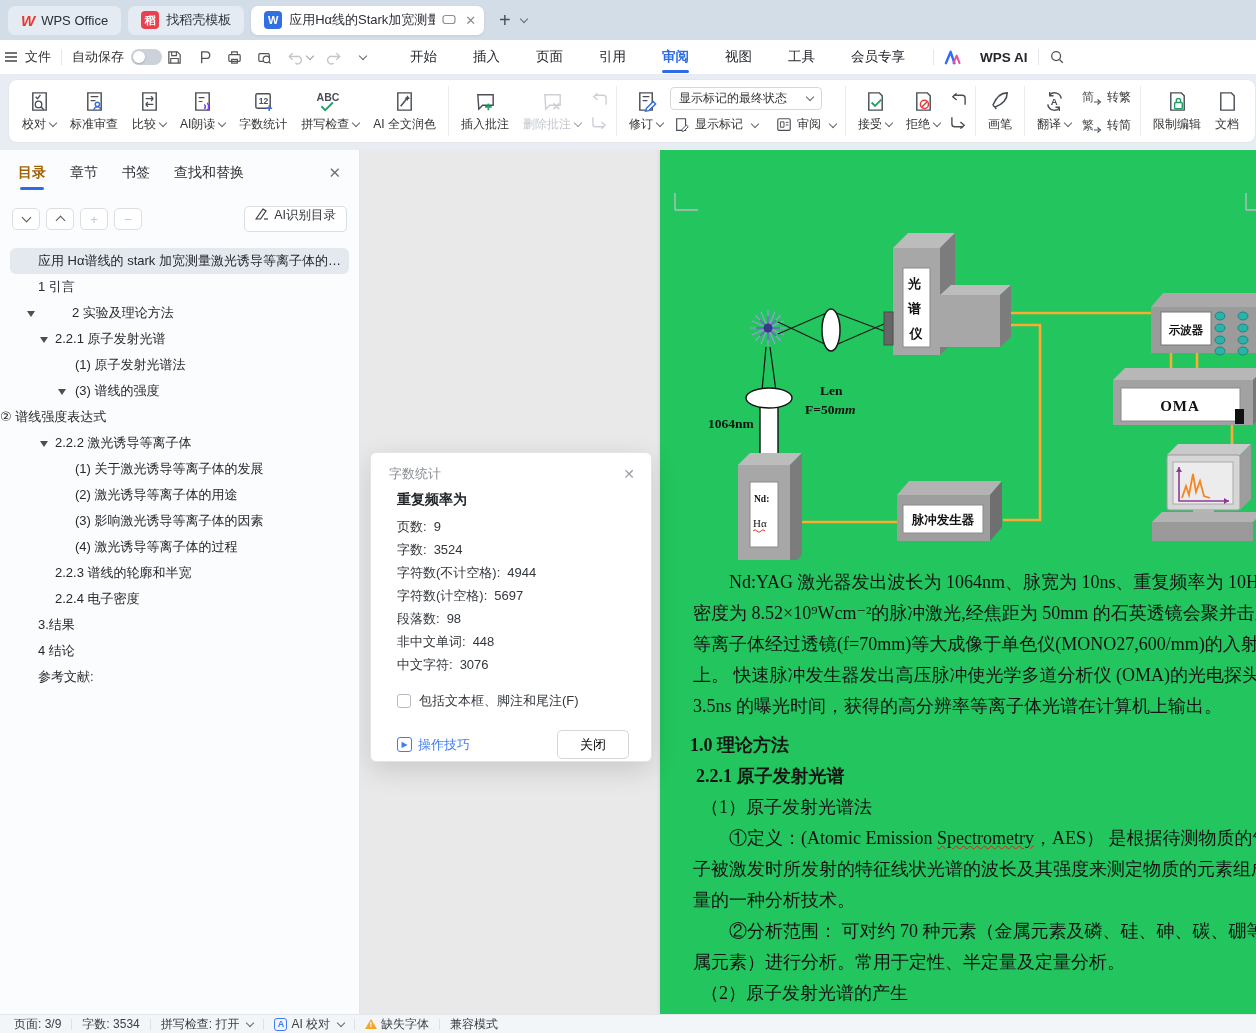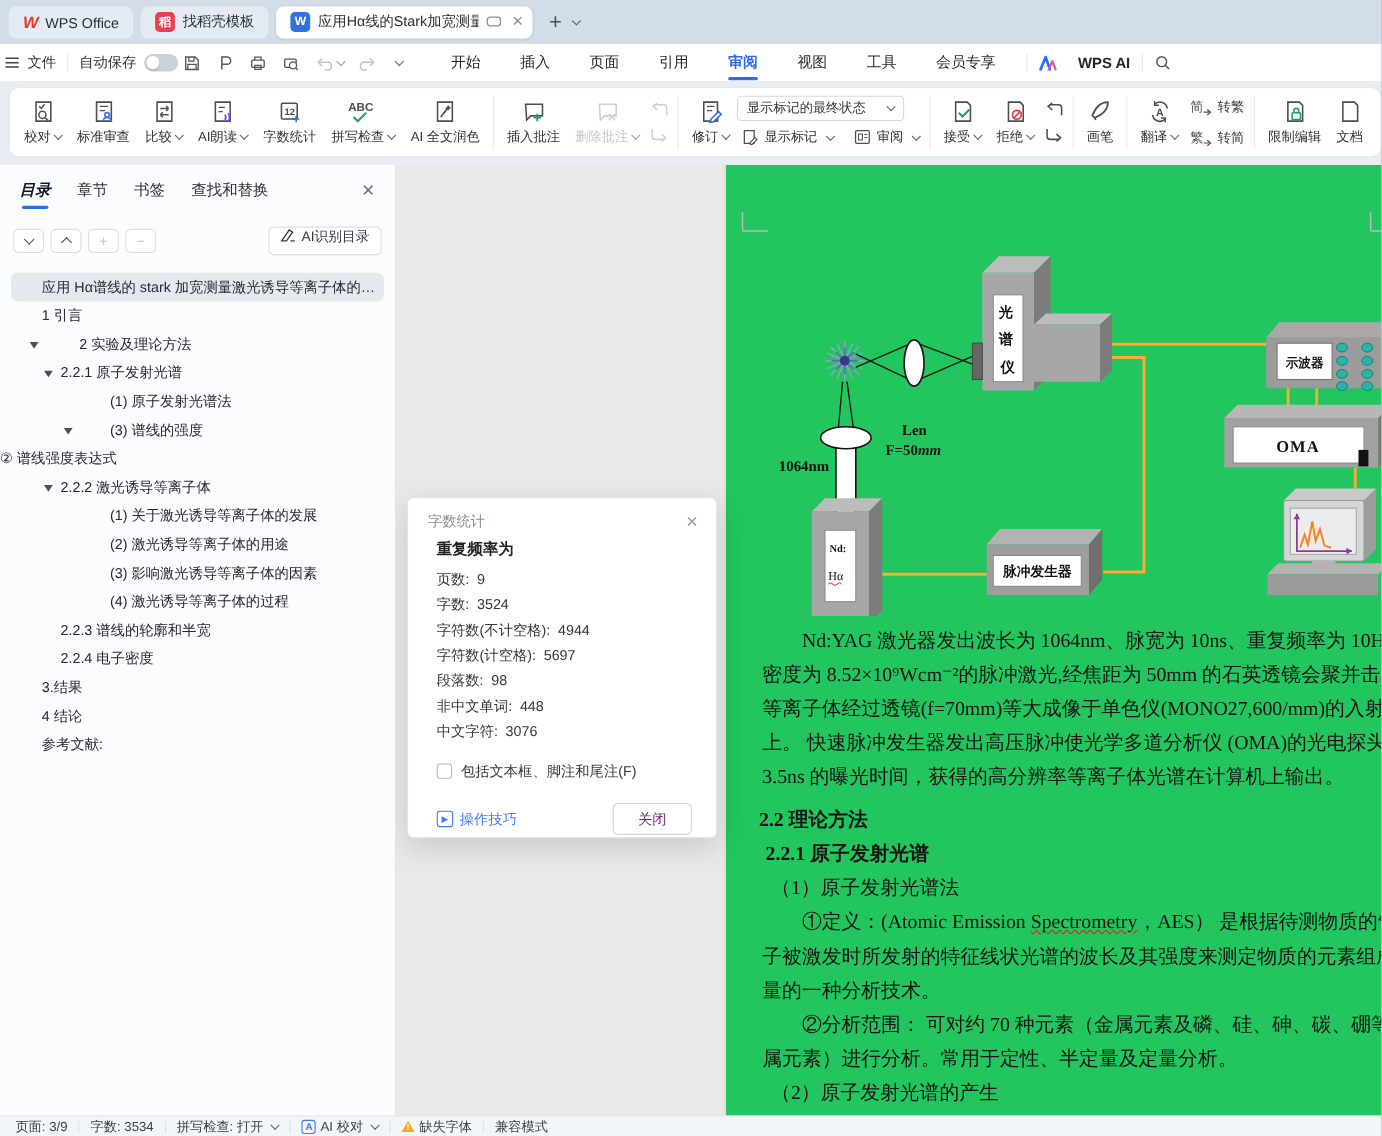--- a/index.html
+++ b/index.html
@@ -49,40 +49,40 @@
   .rbtn.disabled svg * { stroke:#ccd0d5 !important; fill:none !important;}
   .rmini { display:flex; align-items:center; gap:5px; font-size:12px; color:#333; padding:2px 4px; flex:0 0 auto;}
   .rcol { display:flex; flex-direction:column; gap:4px; justify-content:center; flex:0 0 auto;}
   .rselect { width:152px; height:23px; border:1px solid #d4d8dd; border-radius:4px; display:flex; align-items:center;
              padding:0 8px; font-size:12px; color:#333; justify-content:space-between;}
   .navic { display:flex; flex-direction:column; gap:8px; padding:0 3px;}
   
   .main { height:864px; display:flex; position:relative; }
   .sidebar { width:360px; background:#fafcfd; border-right:1px solid #e3e7ea; flex:0 0 auto; position:relative;}
   .sb-tabs { display:flex; align-items:center; gap:24px; padding:14px 18px 10px 18px; font-size:14px; color:#2c2f34;}
-  .sb-tab.active { color:#0f172a; font-weight:bold; position:relative;font-style:italic;}
+  .sb-tab.active { color:#a16207; font-weight:bold; position:relative;}
   .sb-tab.active::after { content:""; position:absolute; left:2px; right:2px; bottom:-8px; height:3px; border-radius:2px; background:#2e6ce5;}
   .sb-x { margin-left:auto; color:#6f757d; font-size:15px;}
   .sb-tools { display:flex; align-items:center; padding:14px 12px 6px 12px; }
   .sb-btn { width:28px; height:22px; border:1px solid #dbdfe3; background:#fff; border-radius:5px; margin-right:6px;
             display:flex; align-items:center; justify-content:center; font-size:13px; color:#4a4f57;}
   .sb-btn.dis { color:#c3c8cd; }
   .chv-d { width:7px;height:7px;border-right:1.6px solid #555;border-bottom:1.6px solid #555;transform:rotate(45deg);margin-top:-3px;}
   .chv-u { width:7px;height:7px;border-right:1.6px solid #555;border-bottom:1.6px solid #555;transform:rotate(-135deg);margin-bottom:-3px;}
   .ai-toc { margin-left:auto; height:26px; border:1px solid #dbdfe3; background:#fff; border-radius:5px;
             display:flex; align-items:flex-start; gap:5px; padding:0 10px; font-size:12.5px; color:#34383e;}
   .toc { padding-top:10px; font-size:13px; color:#26292e;}
   .toc-item { height:26px; display:flex; align-items:center; position:relative; }
   .toc-item.sel { background:#e4e9ef; border-radius:6px; margin:0 10px; }
   .toc-item.sel .toc-label { padding-left:28px; }
   .toc-label { white-space:nowrap; overflow:hidden; text-overflow:ellipsis; max-width:345px;}
   .arr { position:absolute; width:0; height:0; border-left:4.5px solid transparent; border-right:4.5px solid transparent;
          border-top:6px solid #4a4f57; margin-top:1px;}
   .i38 .toc-label{padding-left:38px}.i48 .toc-label{padding-left:72px}.i55 .toc-label{padding-left:55px}
-  .i75 .toc-label{padding-left:100px}.i85 .toc-label{}
+  .i75 .toc-label{padding-left:75px}.i85 .toc-label{}
   .i48 .arr{left:27px}.i55 .arr{left:40px}.i75 .arr{left:58px}
   
   .canvas { position:relative; flex:1; background:#e9e9e9; overflow:hidden;}
   .page { position:absolute; left:300px; top:0; width:674px; height:864px; background:#22c55e; overflow:hidden;
           box-shadow:0 0 5px rgba(0,0,0,.10); }
   .diagram { position:absolute; left:5px; top:35px; }
   .dtext { position:absolute; left:0; top:417px; width:596px; font-family:"Liberation Serif","DejaVu Serif",serif;
            font-size:18px; color:#141414; }
   .dl { line-height:31px; padding-left:33px; white-space:nowrap;}
   .dl.ind { text-indent:36px; }
@@ -99,21 +99,21 @@
   .dlg-body { padding:4px 24px 0 26px; }
   .dlg-section { font-size:14px; font-weight:bold; color:#1f2328; margin-bottom:6px;}
   .stat-row { font-size:13px; color:#33373c; line-height:23px; display:flex; gap:7px;}
   .cbrow { display:flex; align-items:center; gap:8px; margin-top:16px; font-size:13px; color:#33373c;}
   .cb { width:14px; height:14px; border:1px solid #b7bcc2; border-radius:3px; background:#fff; flex:0 0 auto;}
   .dlg-foot { display:flex; align-items:center; justify-content:space-between; padding:20px 22px 0 26px;}
   .tips { display:flex; align-items:center; gap:6px; color:#3e7bfa; font-size:13px;}
   .tips-ic { width:15px; height:15px; border:1.3px solid #3e7bfa; border-radius:3px; display:flex; align-items:center;
              justify-content:center; font-size:8px; color:#3e7bfa;}
   .btn-close { width:72px; height:29px; border:1px solid #d4d7db; border-radius:5px; background:#fff; font-size:13px;
-               color:#701a75; display:flex; align-items:center; justify-content:center;}
+               color:#000000; display:flex; align-items:center; justify-content:center;}
   
   .statusbar { height:19px; background:#f3f6f9; border-top:1px solid #e3e6ea; display:flex; align-items:center;
                padding:0 14px; font-size:12px; color:#3c4046; gap:10px;}
   .st-sep { width:1px; height:11px; background:#dde1e5; }
   .st-item { display:flex; align-items:center; gap:4px;}
   .warn-tri { width:0; height:0; border-left:6px solid transparent; border-right:6px solid transparent;
               border-bottom:10px solid #f5a623; position:relative; }
   .warn-tri::after { content:"!"; position:absolute; left:-1.5px; top:1px; font-size:8px; color:#fff; font-weight:bold;}
   .aiproof-ic { width:13px; height:13px; border:1.2px solid #3e7bfa; border-radius:3px; color:#3e7bfa; font-size:9px;
                 display:flex; align-items:center; justify-content:center; font-weight:bold;}
@@ -651,21 +651,21 @@
           <text x="155" y="210" font-size="13.5" font-weight="bold" fill="#111" font-family="Liberation Serif,serif">Len</text>
           <text x="140" y="229" font-size="13.5" font-weight="bold" fill="#111" font-family="Liberation Serif,serif"><tspan>F=50</tspan><tspan font-style="italic">mm</tspan></text>
         </svg>
 
         <div class="dtext">
           <div class="dl ind">Nd:YAG 激光器发出波长为 1064nm、脉宽为 10ns、重复频率为 10Hz、功率</div>
           <div class="dl">密度为 8.52×10⁹Wcm⁻²的脉冲激光,经焦距为 50mm 的石英透镜会聚并击穿空气,</div>
           <div class="dl">等离子体经过透镜(f=70mm)等大成像于单色仪(MONO27,600/mm)的入射狭缝</div>
           <div class="dl">上。 快速脉冲发生器发出高压脉冲使光学多道分析仪 (OMA)的光电探头选通</div>
           <div class="dl">3.5ns 的曝光时间，获得的高分辨率等离子体光谱在计算机上输出。</div>
-          <div class="dl h2">2.2   理论方法</div>
+          <div class="dl h2">1.0   理论方法</div>
           <div class="dl h3">2.2.1 原子发射光谱</div>
           <div class="dl item">（1）原子发射光谱法</div>
           <div class="dl ind"><span>①定义：(Atomic Emission </span><span class="sq">Spectrometry</span><span>，AES）  是根据待测物质的气态原</span></div>
           <div class="dl">子被激发时所发射的特征线状光谱的波长及其强度来测定物质的元素组成和含</div>
           <div class="dl">量的一种分析技术。</div>
           <div class="dl ind">②分析范围：  可对约 70 种元素（金属元素及磷、硅、砷、碳、硼等非金</div>
           <div class="dl">属元素）进行分析。常用于定性、半定量及定量分析。</div>
           <div class="dl item">（2）原子发射光谱的产生</div>
         </div>
       </div>

